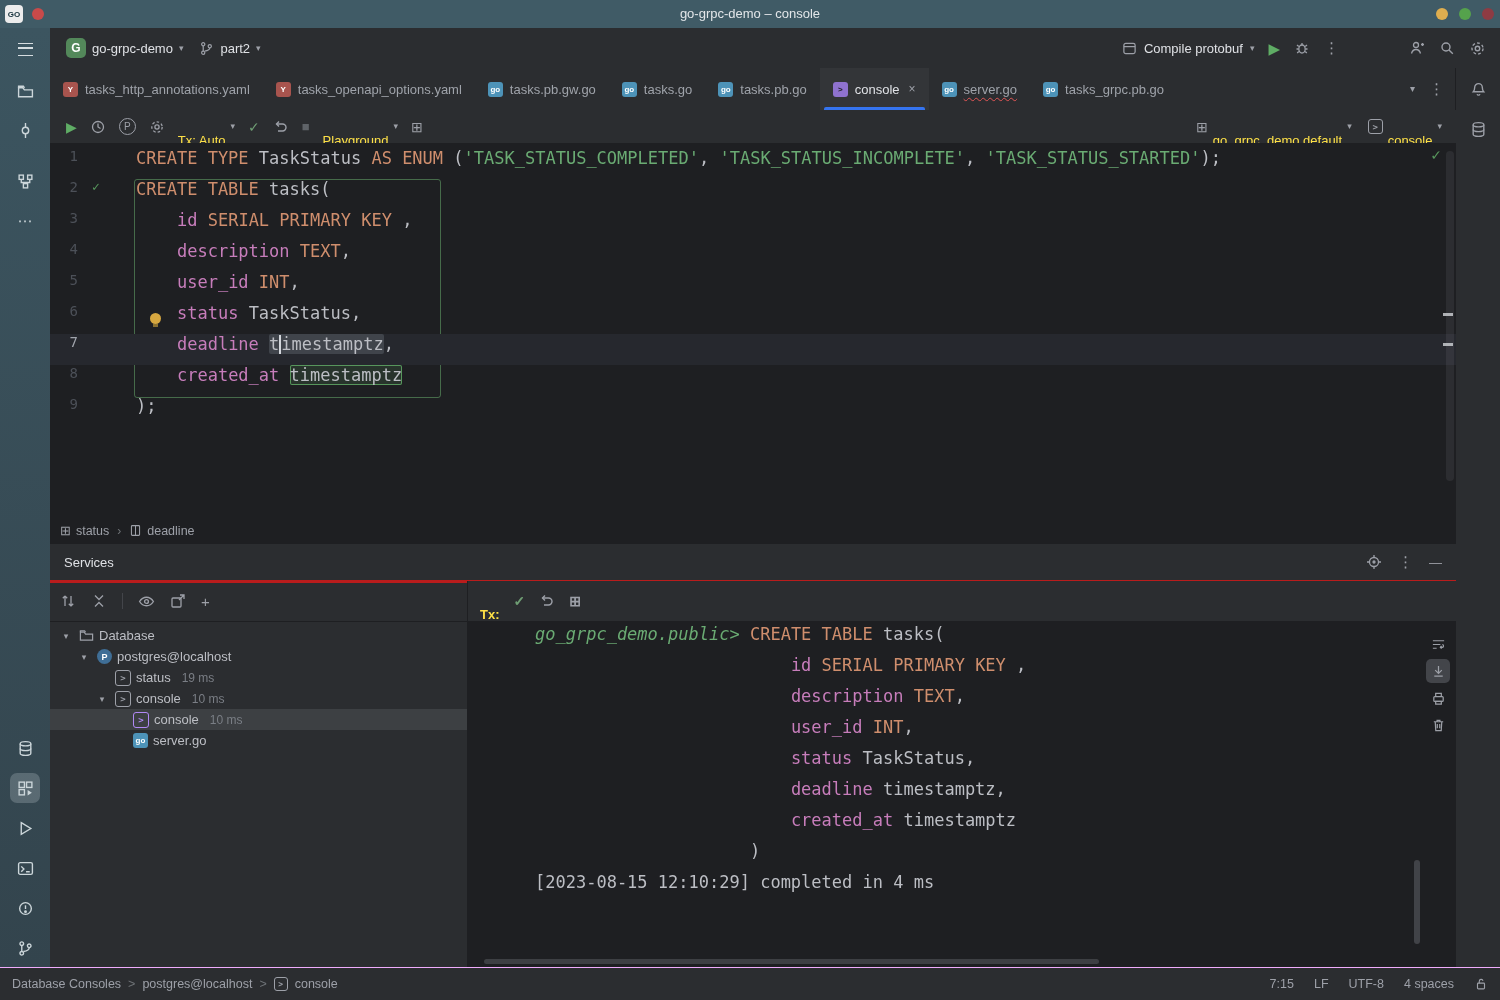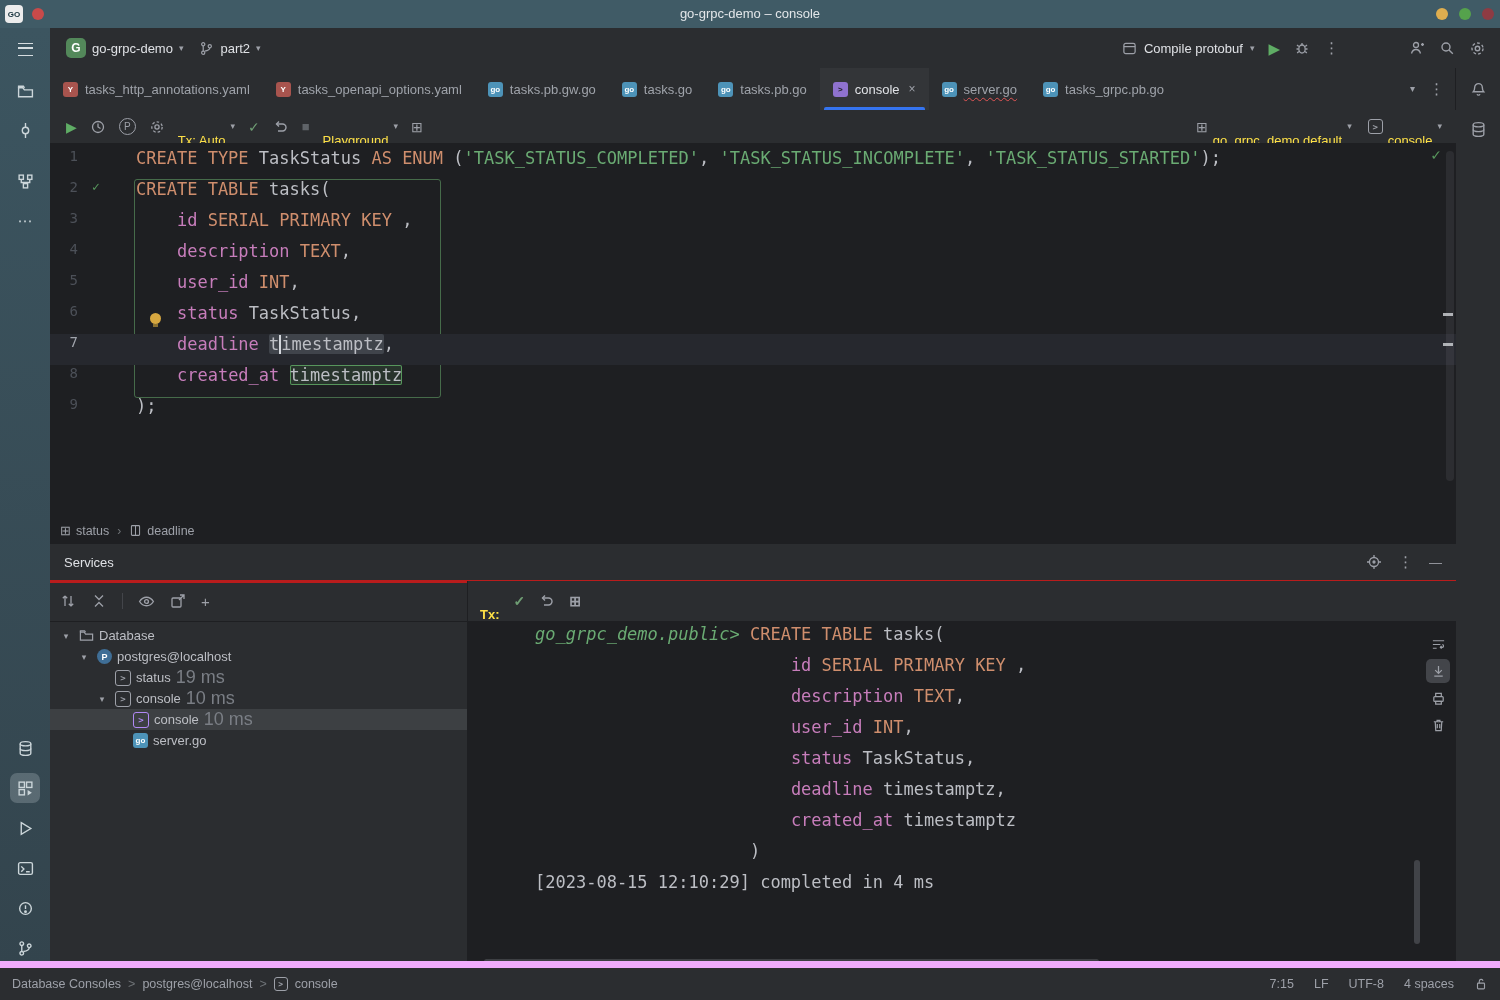--- a/index.html
+++ b/index.html
@@ -105,40 +105,40 @@
   .svc-head-right{margin-left:auto;display:flex;align-items:center;gap:16px;color:#9da0a8;}
   .minim{font-size:13px;}
   .left-pane{position:absolute;top:37px;bottom:0;left:0;width:417px;}
   .right-pane{position:absolute;top:37px;bottom:0;left:417px;right:0;border-left:1px solid #1e1f22;}
   .svc-toolbar{height:40px;display:flex;align-items:center;gap:15px;padding-left:10px;border-bottom:1px solid #1e1f22;}
   .vsep{width:1px;height:16px;background:#43454a;}
   .tree{position:absolute;top:41px;left:0;right:0;bottom:0;padding-top:3px;overflow:hidden;}
   .trow{height:21px;display:flex;align-items:center;gap:5px;font-size:13px;color:#bcbec4;white-space:nowrap;}
   .trow.sel{background:#3d4043;}
   .texp{width:16px;text-align:center;font-size:9px;color:#9da0a8;flex:none;}
-  .tmeta{color:#7a7e85;font-size:18px;}
+  .tmeta{color:#7a7e85;margin-left:6px;font-size:12px;}
   .cbx{width:14px;height:14px;border:1.4px solid #9da0a8;border-radius:3px;color:#9da0a8;flex:none;
        font:bold 9px "DejaVu Sans Mono",monospace;display:inline-flex;align-items:center;justify-content:center;}
   .cbx.cba{border-color:#b189f5;color:#b189f5;}
   .pb{width:15px;height:15px;border-radius:50%;background:#3f6e96;color:#fff;flex:none;
       font:bold 9px "Liberation Sans",sans-serif;display:inline-flex;align-items:center;justify-content:center;}
 
   .out-toolbar{height:40px;display:flex;align-items:center;gap:14px;padding-left:12px;background:#2b2d30;
                border-bottom:1px solid #1e1f22;font-size:13px;color:#bcbec4;font-weight:bold;}
   .out-body{position:absolute;top:41px;left:0;right:0;bottom:0;background:#1e1f22;}
   .out-lines{position:absolute;left:25px;top:2px;right:40px;overflow:hidden;margin-left:42px;}
   .ol{height:31px;line-height:31px;white-space:pre;font:17px "DejaVu Sans Mono",monospace;}
   .out-icons{position:absolute;right:6px;top:10px;display:flex;flex-direction:column;gap:3px;z-index:3;}
   .oibtn{width:24px;height:24px;border-radius:5px;display:flex;align-items:center;justify-content:center;color:#9da0a8;}
   .oibtn.on{background:#43454a;}
   .vthumb{position:absolute;right:36px;top:238px;width:6px;height:84px;background:rgba(173,177,186,0.25);border-radius:3px;}
   .hthumb{position:absolute;left:16px;bottom:4px;width:615px;height:5px;background:rgba(173,177,186,0.22);border-radius:3px;}
 
   
-  .statusbar{position:absolute;left:0;right:0;bottom:0;height:32px;background:#2b2d30;border-top:7px solid #f0abfc;
+  .statusbar{position:absolute;left:0;right:0;bottom:0;height:32px;background:#2b2d30;border-top:1px solid #f0abfc;
              display:flex;align-items:center;font-size:12.5px;color:#9da0a8;padding:0 12px;}
   .sb-left{display:flex;align-items:center;gap:7px;}
   .sb-right{margin-left:auto;display:flex;align-items:center;gap:20px;}
   .sbsep{color:#6f7377;}
   .cbx-sm{width:12px;height:12px;border-width:1.2px;font-size:8px;}
 </style>
 </head>
 <body>
 
 <div class="titlebar">

